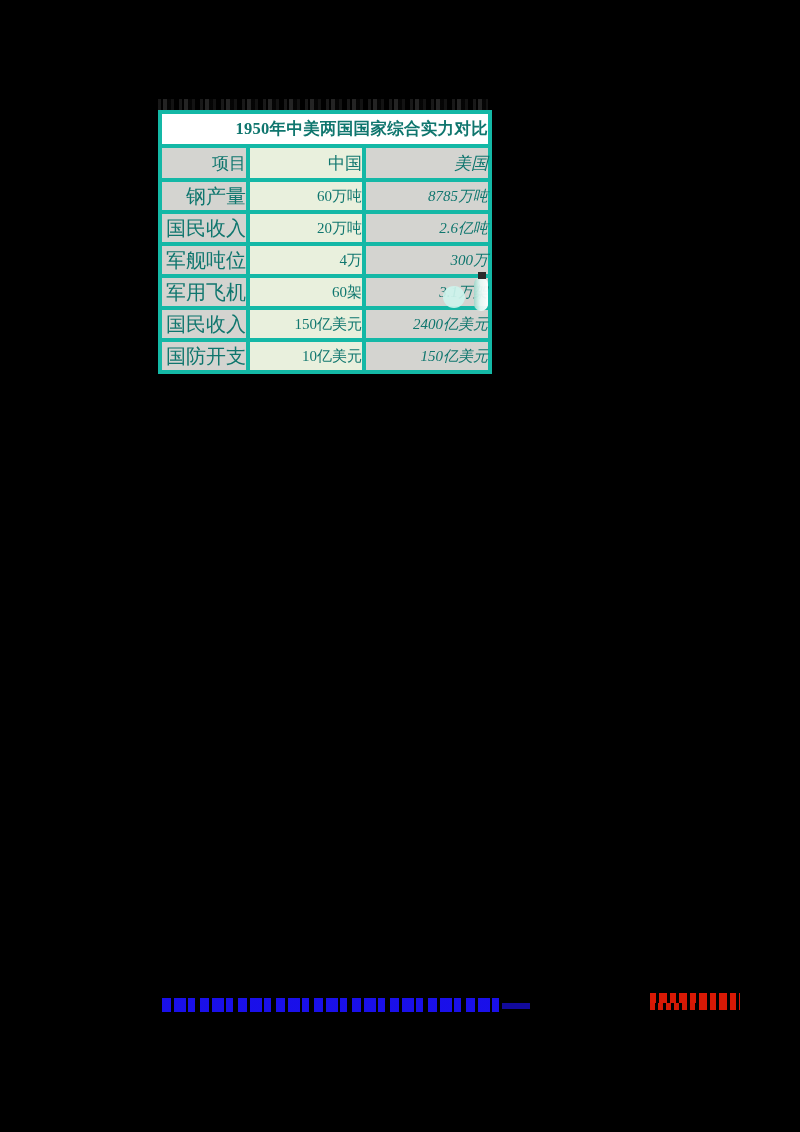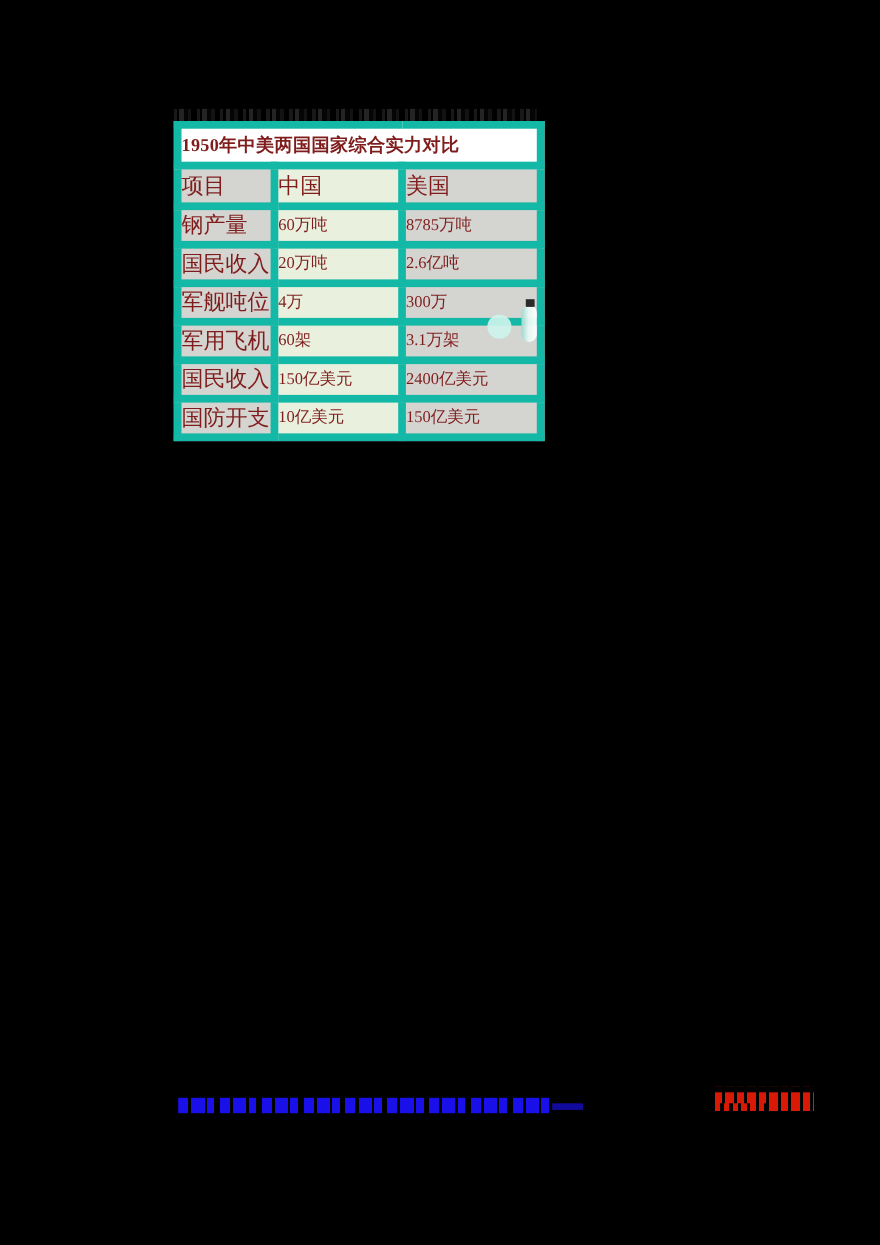--- a/index.html
+++ b/index.html
@@ -49,27 +49,27 @@
     top: 110px;
     width: 330px;
   }
   table#comparison-table {
     border-collapse: collapse;
     width: 330px;
     table-layout: fixed;
     background: #ffffff;
   }
   table#comparison-table td {
-    border: 7px solid #14b8a6;
-    text-align: left;
+    border: 4px solid #14b8a6;
+    text-align: right;
     vertical-align: middle;
     padding: 0;
     line-height: 1;
     font-family: "Liberation Serif", "DejaVu Serif", serif;
-    color: #7f1d1d;
+    color: #0f766e;
   }
 
   
   td.title-cell {
     background: #ffffff;
     color: #e8200e;
     font-weight: bold;
     font-size: 16.5px;
     height: 30px;
     letter-spacing: 0.3px;
@@ -77,23 +77,23 @@
   }
 
   
   col.col-item   { width: 88px; }
   col.col-china  { width: 116px; }
   col.col-usa    { width: 126px; }
 
   
   td.c-item  { background: #d4d4d0; font-size: 20px; height: 28px; }
   td.c-china { background: #e9f0dd; font-size: 15px; height: 28px; }
-  td.c-usa   { background: #d4d4d0; font-size: 15px; height: 28px; }
-
-  td.head { font-size: 20px; height: 30px; }
+  td.c-usa   { background: #d4d4d0; font-size: 15px; height: 28px; font-style: italic; }
+
+  td.head { font-size: 17px; height: 30px; }
 
   td.red-text { color: #f21b0a; }
 
   
   .circle-artifact {
     position: absolute;
     border-radius: 50%;
     background: #cdf3ec;
     opacity: 0.92;
     pointer-events: none;

